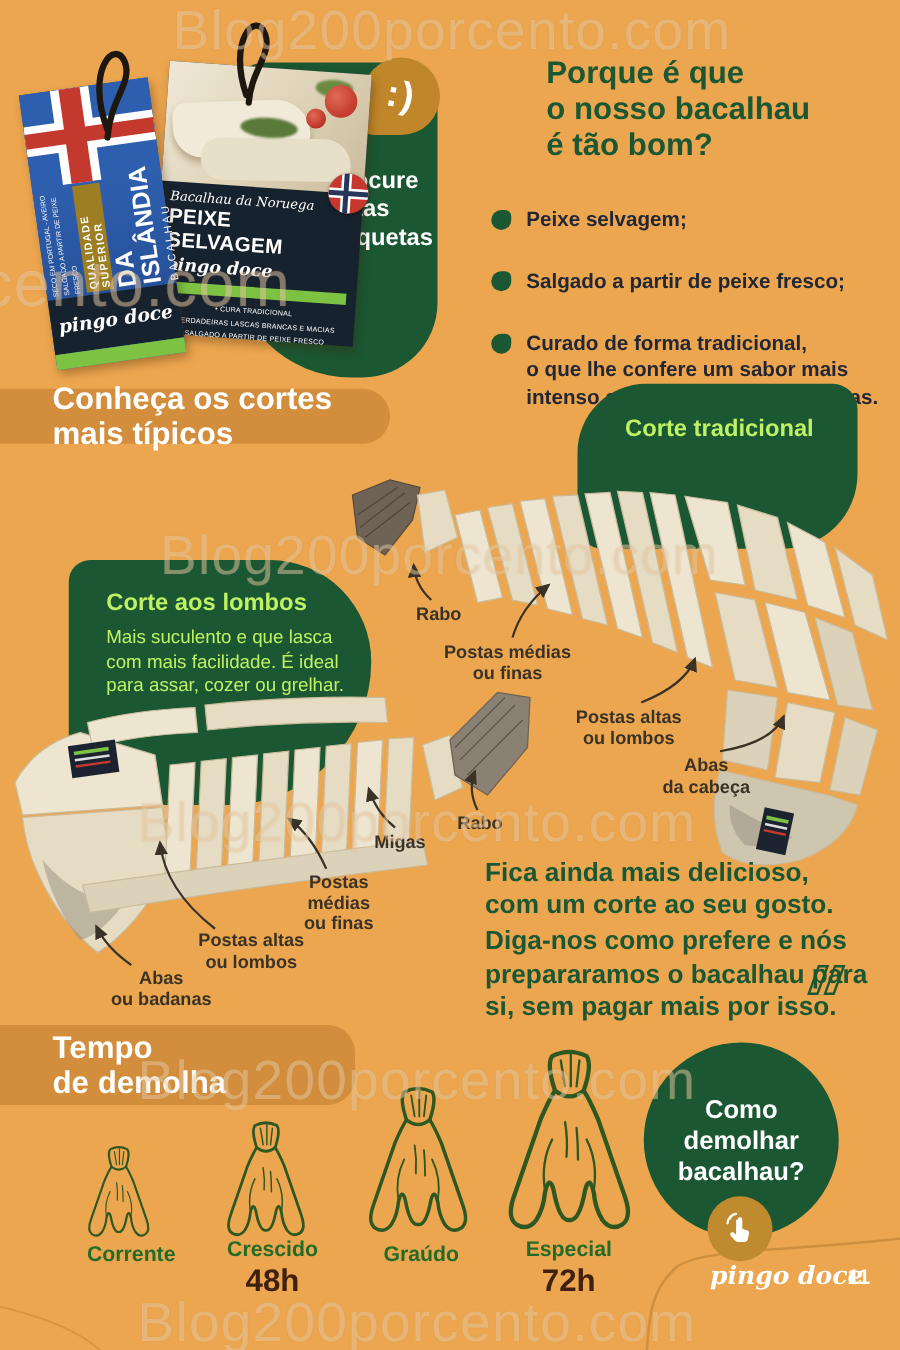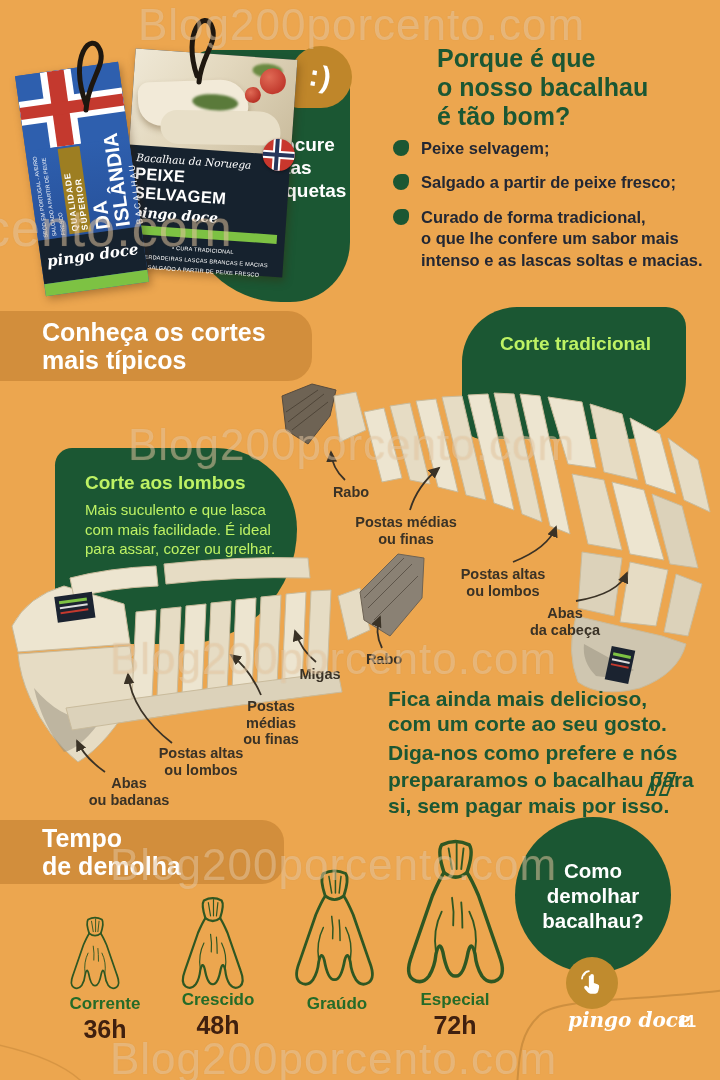--- a/index.html
+++ b/index.html
@@ -81,29 +81,29 @@
   .no-title{font-size:16.5px;font-weight:bold;letter-spacing:.3px;margin-top:1px;}
   .no-body .script{font-size:14px;margin-top:2px;display:inline-block;}
   .no-bar{height:9px;background:var(--lime);margin-top:4px;}
   .no-bullets{margin-top:6px;font-size:5.6px;line-height:1.9;text-align:center;letter-spacing:.2px;}
   .no-bullets div{white-space:nowrap;}
 
   
   .why-title{position:absolute;left:393px;top:44px;width:310px;color:var(--green);
              font-size:25px;font-weight:bold;line-height:1.15;white-space:pre-line;margin-left:44px;}
   .why-bullets{position:absolute;left:393px;top:138px;width:315px;}
-  .brow{display:flex;margin-bottom:13px;}
+  .brow{display:flex;margin-bottom:13px;margin-top:28px;}
   .bicon{flex:0 0 16px;width:16px;height:16px;background:var(--green);
          border-radius:50% 5px 50% 50%;margin:2px 12px 0 0;}
   .btxt{font-size:16.5px;font-weight:600;color:var(--ink);line-height:1.3;white-space:pre-line;}
 
   
   .band{position:absolute;background:var(--band);color:#fff;font-weight:bold;font-size:25px;
         line-height:1.12;display:flex;align-items:center;padding-left:42px;white-space:pre-line;}
-  .band1{left:0;top:311px;width:312px;height:70px;border-radius:0 24px 24px 0;}
+  .band1{left:0;top:311px;width:312px;height:44px;border-radius:0 24px 24px 0;}
   .band2{left:0;top:820px;width:284px;height:64px;border-radius:0 22px 22px 0;}
 
   
   .bubble{position:absolute;background:var(--green);color:#bef264;}
   .bubbleT{left:462px;top:307px;width:224px;height:132px;border-radius:55px 20px 60px 20px;
            padding:26px 0 0 38px;}
   .bubbleL{left:55px;top:448px;width:242px;height:196px;border-radius:18px 85px 120px 30px;
            padding:24px 0 0 30px;}
   .bub-title{font-size:19px;font-weight:bold;margin-bottom:6px;}
   .bub-desc{font-size:15px;line-height:1.3;white-space:pre-line;}
@@ -123,21 +123,21 @@
   .fica-text{color:var(--green);font-size:21px;font-weight:600;line-height:1.25;margin-top:4px;white-space:pre-line;}
   .quotes{position:absolute;left:650px;top:772px;display:flex;gap:4px;z-index:4;}
   .quotes i{display:block;width:9px;height:24px;border:2.5px solid var(--green);transform:skewX(-20deg);}
 
   
   .soak-label{position:absolute;width:110px;text-align:center;z-index:4;}
   .soak-name{color:#256B28;font-size:17px;font-weight:bold;}
   .soak-hours{color:#40200F;font-size:25px;font-weight:bold;margin-top:1px;}
 
   
-  .como{position:absolute;left:515px;top:817px;width:156px;height:156px;border-radius:50%;
+  .como{position:absolute;left:515px;top:834px;width:156px;height:156px;border-radius:50%;
         background:var(--green);display:flex;align-items:center;justify-content:center;text-align:center;
         color:#fff;font-size:20.5px;font-weight:bold;line-height:1.22;white-space:pre-line;z-index:5;cursor:pointer;}
   .hand{position:absolute;left:566px;top:957px;width:52px;height:52px;border-radius:50%;
         background:#C08B2E;z-index:6;display:flex;align-items:center;justify-content:center;cursor:pointer;}
 
   
   .brandline{position:absolute;left:568px;top:1008px;font-size:20px;z-index:6;}
   .pagenum{position:absolute;left:678px;top:1012px;color:#fff;font-size:17px;font-weight:bold;z-index:6;}
   .swoosh{position:absolute;left:0;top:0;z-index:1;pointer-events:none;}
 </style>
@@ -370,21 +370,20 @@
       </g>
     </defs>
     <use href="#soakfish" x="0" y="0" transform="translate(66,916) scale(0.58)"></use>
     <use href="#soakfish" x="0" y="0" transform="translate(176,896) scale(0.735)"></use>
     <use href="#soakfish" x="0" y="0" transform="translate(288,868) scale(0.93)"></use>
     <use href="#soakfish" x="0" y="0" transform="translate(398,838) scale(1.15)"></use>
   </svg>
 
   <div class="soak-label" style="left:50px;top:994px;">
     <div class="soak-name">Corrente</div>
-    <div class="soak-hours">36h</div>
   </div>
   <div class="soak-label" style="left:163px;top:990px;">
     <div class="soak-name">Crescido</div>
     <div class="soak-hours">48h</div>
   </div>
   <div class="soak-label" style="left:282px;top:994px;">
     <div class="soak-name">Graúdo</div>
   </div>
   <div class="soak-label" style="left:400px;top:990px;">
     <div class="soak-name">Especial</div>

